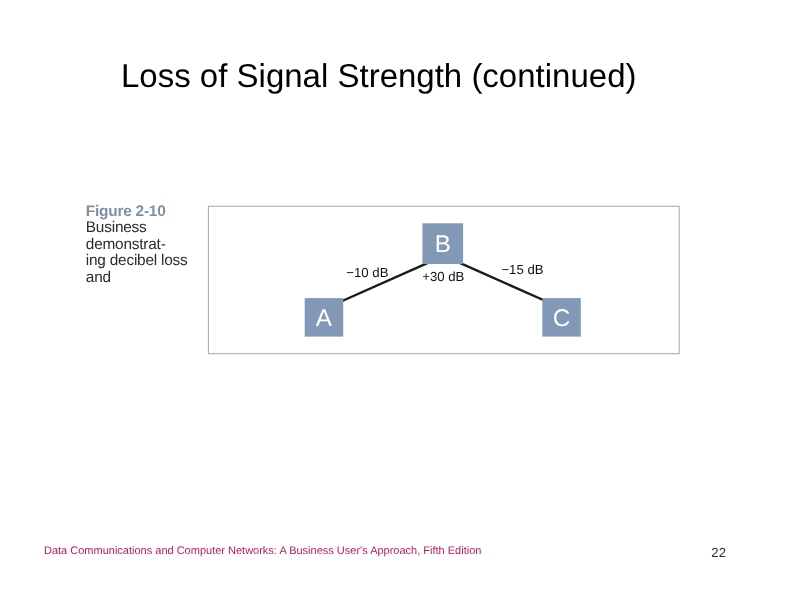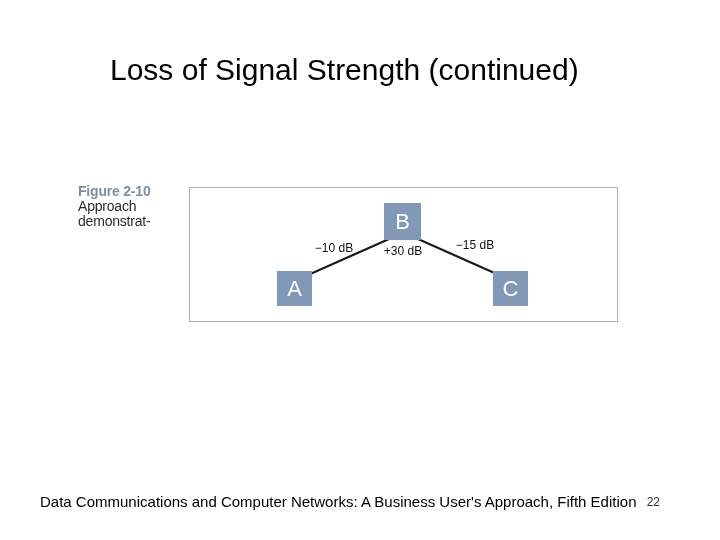--- a/index.html
+++ b/index.html
@@ -83,44 +83,45 @@
     white-space: nowrap;
   }
   .db-ab { left: 112px; top: 53px; }
   .db-b  { left: 181px; top: 56px; }
   .db-bc { left: 253px; top: 50px; }
   
   .footer-book {
     position: absolute;
     left: 40px;
     top: 494px;
-    font-size: 15px;
+    font-size: 10px;
     line-height: 16px;
-    color: #000000;
+    color: #be185d;
     white-space: nowrap;
   }
   .footer-page {
     position: absolute;
     right: 60px;
     top: 494px;
     font-size: 12px;
     line-height: 16px;
     color: #303030;
   }
 </style>
 </head>
 <body>
 
 <div class="slide">
 
   <div class="slide-title">Loss of Signal Strength (continued)</div>
 
   <div class="fig-caption">
     <div class="fig-caption-label">Figure 2-10</div>
-    <div>Approach demonstrat-</div>
+    <div>Business demonstrat-</div>
+    <div>ing decibel loss and</div>
   </div>
 
   <div class="fig-frame">
 
     <svg class="links" viewBox="0 0 427 133">
       <line x1="118" y1="87" x2="199" y2="51" stroke="#1a1a1a" stroke-width="2.2"></line>
       <line x1="228" y1="51" x2="309" y2="87" stroke="#1a1a1a" stroke-width="2.2"></line>
     </svg>
 
     <div class="node node-a" style="background-color: rgb(130, 152, 183); color: rgb(255, 255, 255);">A</div>

